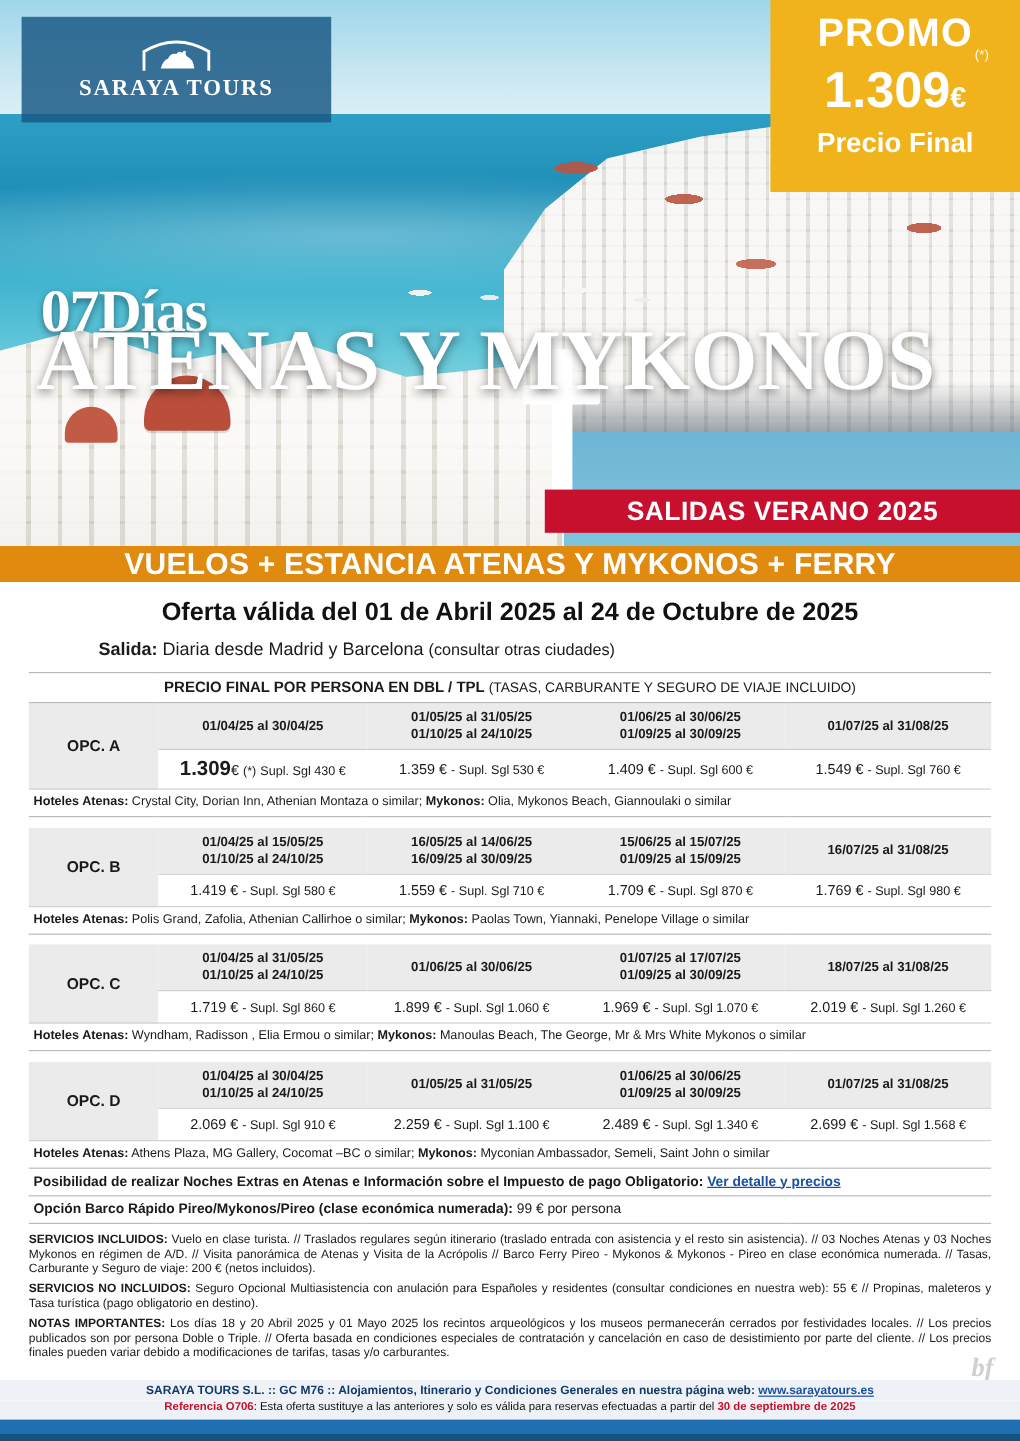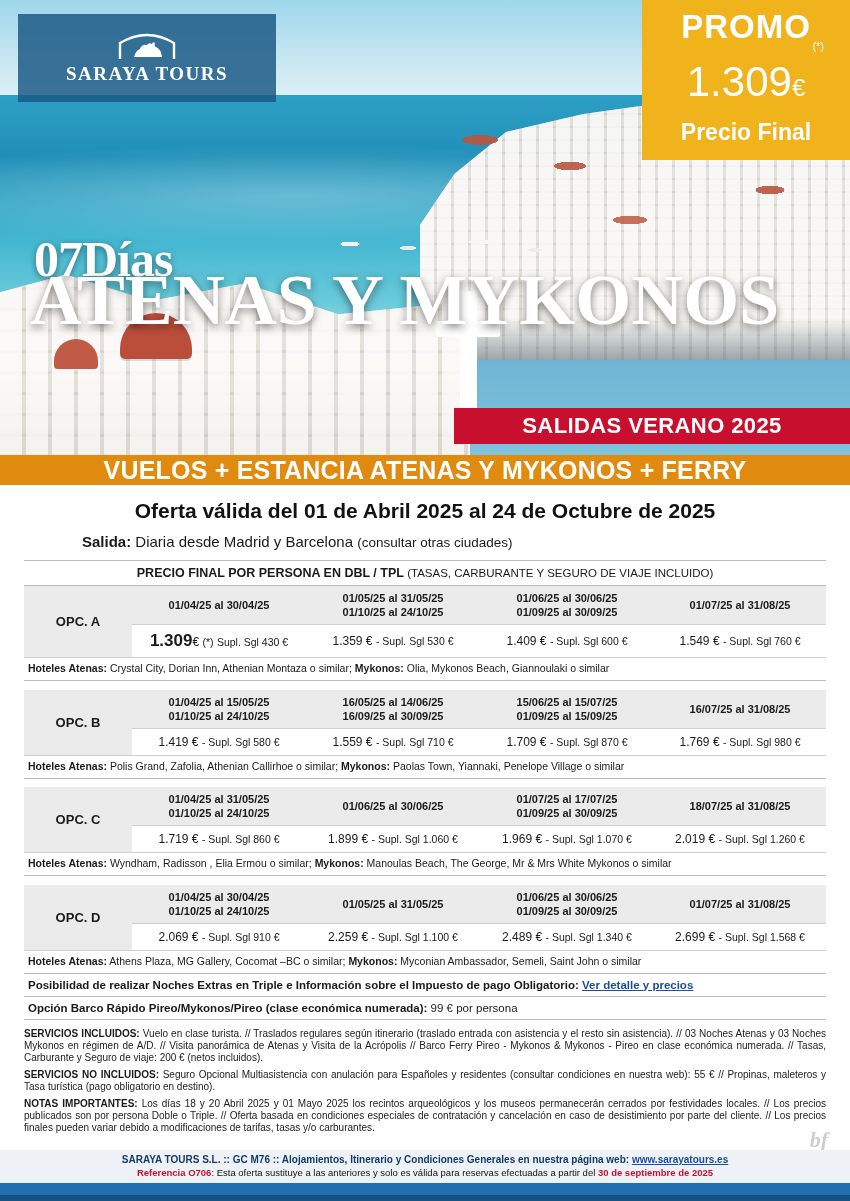--- a/index.html
+++ b/index.html
@@ -115,21 +115,21 @@
     font-family:"Liberation Serif", serif;
   }
 
   
   .promo{
     position:absolute; right:0; top:0; width:208px; height:160px;
     background:#f0b31b; color:#fff; text-align:center;
     padding-top:8px;
   }
   .promo .p1{ font-size:33px; font-weight:bold; letter-spacing:1px; line-height:38px;}
-  .promo .p2{ font-size:42px; font-weight:normal; line-height:60px; }
+  .promo .p2{ font-size:42px; font-weight:bold; line-height:46px; }
   .promo .p2 .eur{ font-size:24px; }
   .promo .ast{ font-size:11px; display:block; margin-top:-6px; margin-right:26px; text-align:right;}
   .promo .p3{ font-size:23px; font-weight:bold; line-height:28px;}
 
   .days{
     position:absolute; left:34px; top:230px; color:#fff;
     font-size:50px; font-weight:bold; letter-spacing:-1px;
     text-shadow: 0 2px 6px rgba(0,0,0,.45);
     font-family:"Liberation Serif", serif;
   }
@@ -368,21 +368,21 @@
       <td class="price-cell"><span>2.259</span> <span>€</span> <span class="sup">- </span><span class="sup">Supl. Sgl 1.100 €</span></td>
       <td class="price-cell"><span>2.489</span> <span>€</span> <span class="sup">- </span><span class="sup">Supl. Sgl 1.340 €</span></td>
       <td class="price-cell"><span>2.699</span> <span>€</span> <span class="sup">- </span><span class="sup">Supl. Sgl 1.568 €</span></td>
     </tr>
     <tr class="hotels-row">
       <td colspan="5"><b>Hoteles Atenas:</b> <span>Athens Plaza, MG Gallery, Cocomat –BC o similar;</span> <b>Mykonos:</b> <span>Myconian Ambassador, Semeli, Saint John o similar</span></td>
     </tr>
 
     <tr>
       <td colspan="5" class="note-row">
-        <span>Posibilidad de realizar Noches Extras en Triple e Información sobre el Impuesto de pago Obligatorio:</span>
+        <span>Posibilidad de realizar Noches Extras en Atenas e Información sobre el Impuesto de pago Obligatorio:</span>
         <a class="lnk" href="#">Ver detalle y precios</a>
       </td>
     </tr>
     <tr>
       <td colspan="5" class="note-row">
         <span>Opción Barco Rápido Pireo/Mykonos/Pireo (clase económica numerada):</span><span class="reg"> 99 € por persona</span>
       </td>
     </tr>
   </tbody>
     </table>

